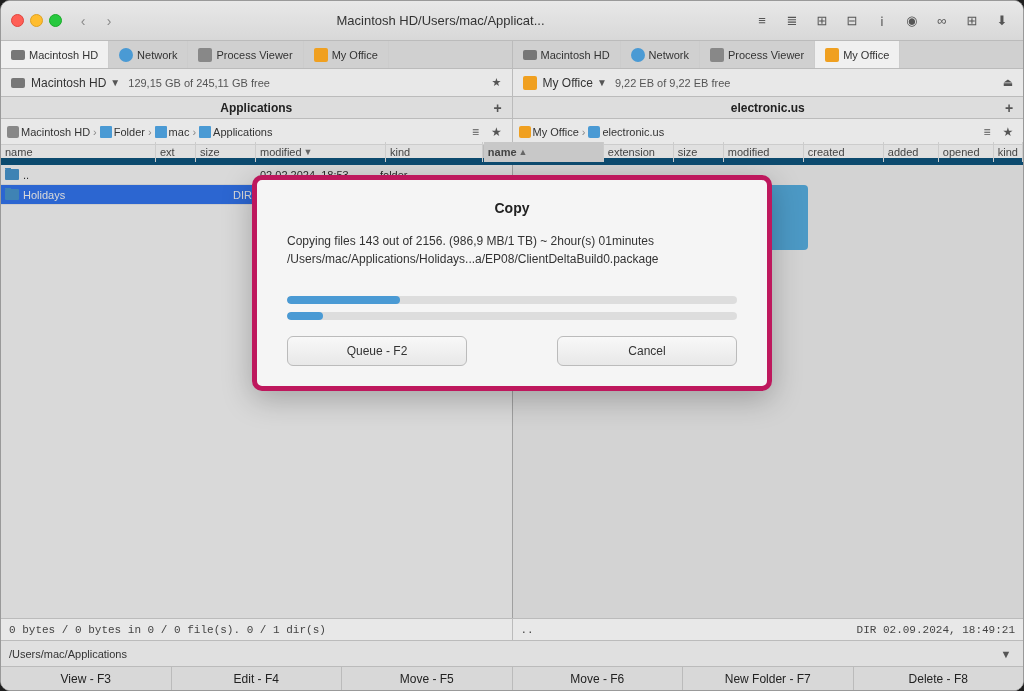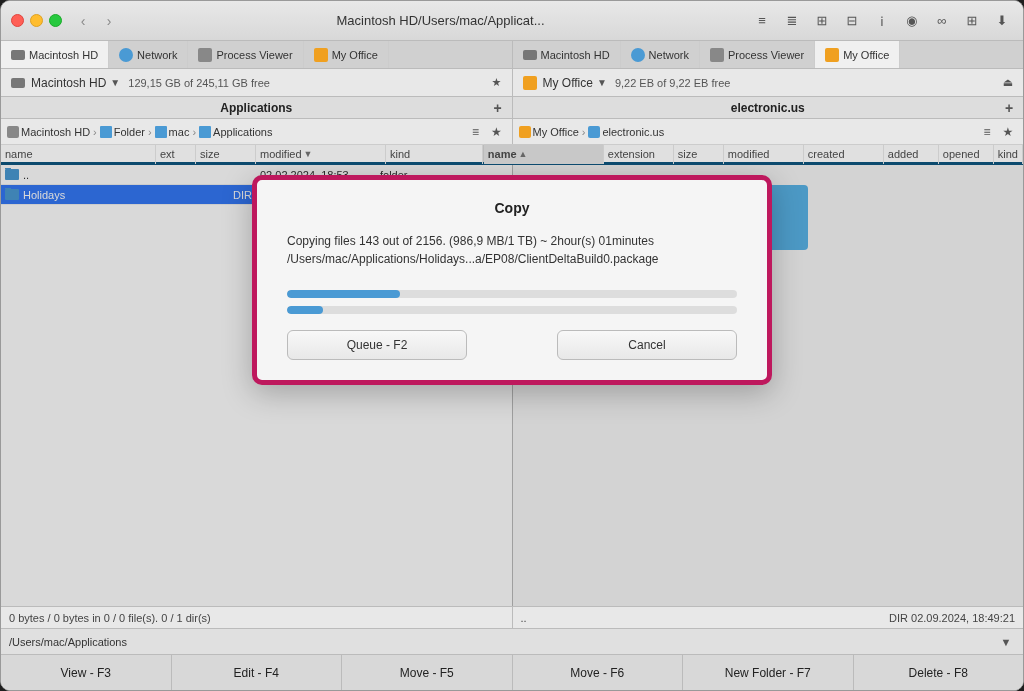--- a/index.html
+++ b/index.html
@@ -251,21 +251,21 @@
       align-items: center;
       justify-content: center;
       color: #555;
       font-size: 12px;
     }
     
     .col-headers {
       display: flex;
       height: 20px;
       background: #e0e0e0;
-      border-bottom: 3px solid #0c4a6e;
+      border-bottom: 7px solid #0c4a6e;
       flex-shrink: 0;
     }
     .col-headers-left {
       flex: 1;
       display: flex;
       align-items: center;
       border-right: 1px solid #bbb;
     }
     .col-headers-right {
       flex: 1;
@@ -409,21 +409,21 @@
       text-align: center;
       font-size: 14px;
       font-weight: 600;
       color: #222;
       margin-bottom: 16px;
     }
     .dialog-message {
       font-size: 12px;
       color: #333;
       line-height: 1.5;
-      margin-bottom: 22px;
+      margin-bottom: 28px;
     }
     .progress-bar-container {
       width: 100%;
       height: 8px;
       background: #ddd;
       border-radius: 4px;
       margin-bottom: 8px;
       overflow: hidden;
     }
     .progress-bar-fill {
@@ -461,20 +461,21 @@
       align-items: center;
       justify-content: center;
     }
     
     .statusbar {
       height: 22px;
       background: #e8e8e8;
       border-top: 1px solid #bbb;
       display: flex;
       flex-shrink: 0;
+      font-family: Liberation Mono, monospace;
     }
     .statusbar-pane {
       flex: 1;
       display: flex;
       align-items: center;
       padding: 0 8px;
       font-size: 11px;
       color: #444;
     }
     .statusbar-pane:first-child { border-right: 1px solid #bbb; }
@@ -496,21 +497,21 @@
       width: 18px;
       height: 18px;
       display: flex;
       align-items: center;
       justify-content: center;
       color: #555;
       font-size: 11px;
     }
     
     .toolbar {
-      height: 36px;
+      height: 24px;
       background: #d8d8d8;
       border-top: 1px solid #bbb;
       display: flex;
       flex-shrink: 0;
     }
     .toolbar-btn {
       flex: 1;
       display: flex;
       align-items: center;
       justify-content: center;

